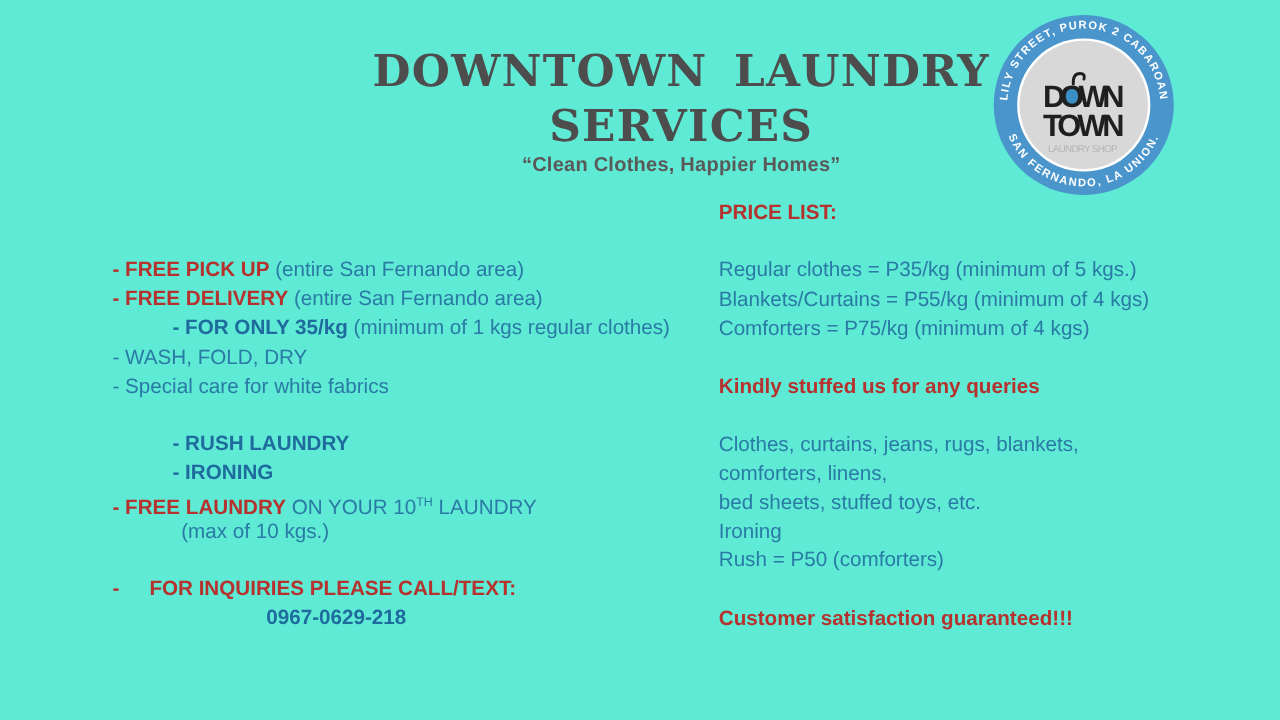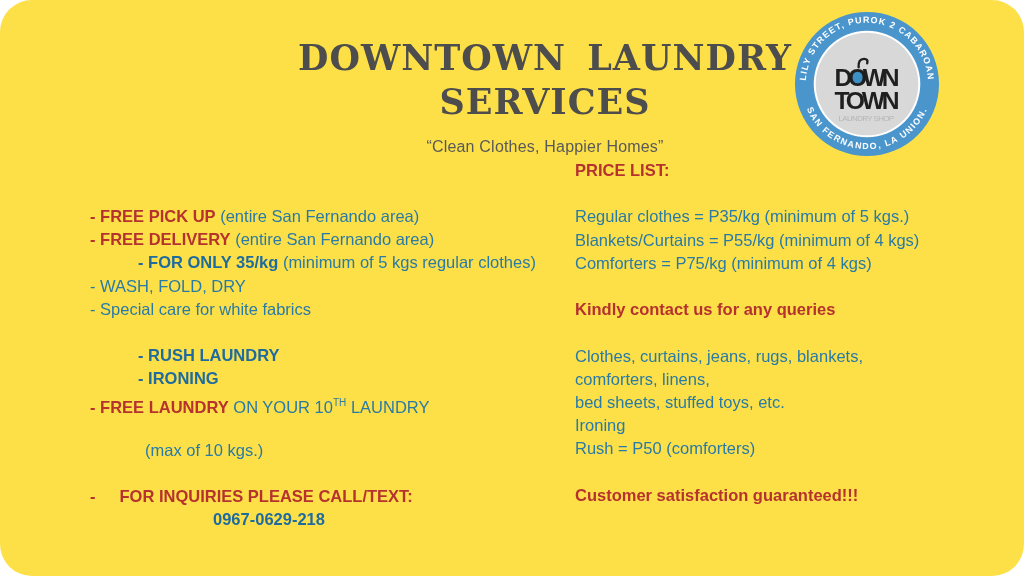--- a/index.html
+++ b/index.html
@@ -1,43 +1,42 @@
 <!DOCTYPE html>
 <html><head>
 <meta charset="utf-8">
 <style>
   html,body { margin:0; padding:0; }
   .page {
     position:relative; width:1024px; height:576px;
-    background:#fde047; overflow:hidden;
+    background:#5eead4; overflow:hidden;
     font-family:"Liberation Sans", sans-serif;
-    border-radius:32px;
   }
   
   .header { position:absolute; left:245px; top:36px; width:600px; text-align:center; }
   .title-line {
     font-family:"DejaVu Serif", serif;
     font-weight:bold; font-size:35px; line-height:44px;
     color:#4d4d4d; letter-spacing:1px; word-spacing:8px;
   }
   .tagline {
-    margin-top:14px; font-size:16px; font-weight:normal; color:#595959;
+    margin-top:0; font-size:16px; font-weight:bold; color:#595959;
     letter-spacing:0.2px;
   }
   
   .logo { position:absolute; left:793px; top:10px; width:148px; height:148px; }
   
   .col { position:absolute; font-size:16.5px; }
   .col-left  { left:90px;  top:205px; width:470px; }
   .col-right { left:575px; top:159px; width:420px; }
   .line { height:23.2px; line-height:23.2px; white-space:nowrap; }
   .red-b  { color:#b5322f; font-weight:bold; }
   .blue   { color:#2a7aa6; }
   .blue-b { color:#1f6b9e; font-weight:bold;margin-left:48px; }
-  .indent-max   { padding-left:55px;margin-top:25px; }
+  .indent-max   { padding-left:55px; }
   .indent-phone { padding-left:75px; }
   .dash-gap { display:inline-block; width:24px; }
   sup.th { font-size:10px; vertical-align:super; }
 </style>
 </head>
 <body>
 
 <div class="page">
 
   <div class="header">
@@ -70,21 +69,21 @@
   </div>
 
   <div class="col col-left">
     <div class="line">
       <span class="red-b">- FREE PICK UP</span><span class="blue"> (entire San Fernando area)</span>
     </div>
     <div class="line">
       <span class="red-b">- FREE DELIVERY</span><span class="blue"> (entire San Fernando area)</span>
     </div>
     <div class="line">
-      <span class="blue-b">- FOR ONLY 35/kg</span><span class="blue"> (minimum of 5 kgs regular clothes)</span>
+      <span class="blue-b">- FOR ONLY 35/kg</span><span class="blue"> (minimum of 1 kgs regular clothes)</span>
     </div>
     <div class="line blue">- WASH, FOLD, DRY</div>
     <div class="line blue">- Special care for white fabrics</div>
     <div class="line"></div>
     <div class="line blue-b">- RUSH LAUNDRY</div>
     <div class="line blue-b">- IRONING</div>
     <div class="line">
       <span class="red-b">- FREE LAUNDRY</span><span class="blue"> ON YOUR 10</span><sup class="th blue">TH</sup><span class="blue"> LAUNDRY</span>
     </div>
     <div class="line blue indent-max">(max of 10 kgs.)</div>
@@ -95,21 +94,21 @@
     <div class="line blue-b indent-phone">0967-0629-218</div>
   </div>
 
   <div class="col col-right">
     <div class="line red-b">PRICE LIST:</div>
     <div class="line"></div>
     <div class="line blue">Regular clothes = P35/kg (minimum of 5 kgs.)</div>
     <div class="line blue">Blankets/Curtains = P55/kg (minimum of 4 kgs)</div>
     <div class="line blue">Comforters = P75/kg (minimum of 4 kgs)</div>
     <div class="line"></div>
-    <div class="line red-b">Kindly contact us for any queries</div>
+    <div class="line red-b">Kindly stuffed us for any queries</div>
     <div class="line"></div>
     <div class="line blue">Clothes, curtains, jeans, rugs, blankets,</div>
     <div class="line blue">comforters, linens,</div>
     <div class="line blue"> bed sheets, stuffed toys, etc.</div>
     <div class="line blue">Ironing</div>
     <div class="line blue">Rush = P50 (comforters)</div>
     <div class="line"></div>
     <div class="line red-b">Customer satisfaction guaranteed!!!</div>
   </div>
 

